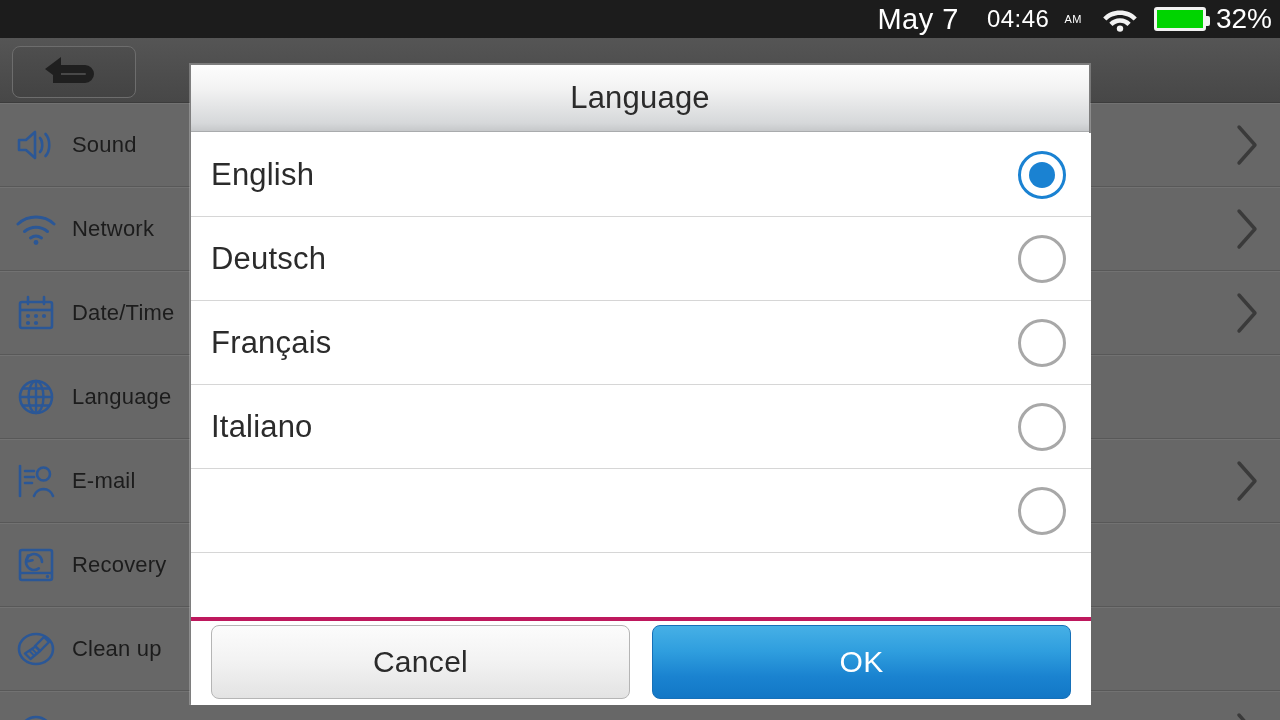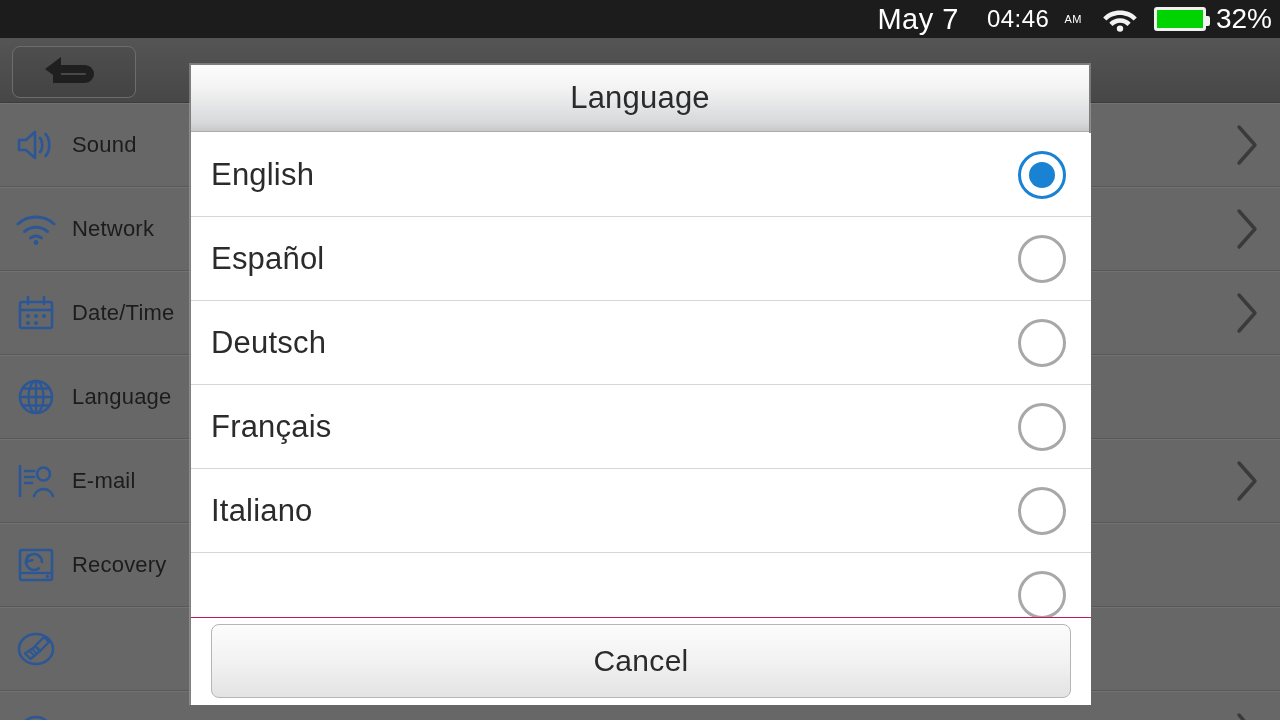--- a/index.html
+++ b/index.html
@@ -91,21 +91,21 @@
   .radio.on{ border-color:#1a82d2; }
   .radio.on::after{
     content:""; position:absolute; left:50%; top:50%;
     transform:translate(-50%,-50%);
     width:26px; height:26px; border-radius:50%; background:#1a82d2;
   }
 
   
   .dlg-buttons{
     position:absolute; left:0; bottom:0; width:900px; height:86px;
-    background:#fff; border-top:1px solid #be185d;
+    background:#fff; border-top:4px solid #be185d;
     display:flex; align-items:center; gap:22px; padding:0 20px;
   }
   .btn{
     height:74px; flex:1; border-radius:8px; display:flex;
     align-items:center; justify-content:center; font-size:30px;
     letter-spacing:.3px;
   }
   .btn-cancel{
     background:linear-gradient(#fcfcfc 0%, #f2f2f2 50%, #e3e3e3 100%);
     border:1px solid #b5b5b5; color:#2b2b2b;
@@ -233,20 +233,21 @@
 
     <div class="srow">
       <span class="srow-icon">
         <svg width="40" height="38" viewBox="0 0 40 38">
           <ellipse cx="20" cy="19" rx="17" ry="15" fill="none" stroke="#2b5796" stroke-width="2.6"></ellipse>
           <path d="M28 7l-9 9 5 5 9-9z" fill="none" stroke="#2b5796" stroke-width="2.4" stroke-linejoin="round"></path>
           <path d="M19.5 16.5L9 23.5l5.5 5.5 9.5-8z" fill="none" stroke="#2b5796" stroke-width="2.4" stroke-linejoin="round"></path>
           <path d="M13 20.5l4.5 4.5M16 18.8l4.5 4.5" stroke="#2b5796" stroke-width="1.8"></path>
         </svg>
       </span>
+      <span class="srow-label">Clean up</span>
     </div>
 
     <div class="srow">
       <span class="srow-icon">
         <svg width="38" height="38" viewBox="0 0 38 38">
           <circle cx="19" cy="19" r="16" fill="none" stroke="#2b5796" stroke-width="2.6"></circle>
           <circle cx="20.5" cy="11" r="2.3" fill="#2b5796"></circle>
           <path d="M16 17h4.5l-3.5 10H21" fill="none" stroke="#2b5796" stroke-width="2.4" stroke-linecap="round" stroke-linejoin="round"></path>
         </svg>
       </span>
@@ -264,24 +265,20 @@
       <span class="dlg-title">Language</span>
     </div>
 
     <div class="dlg-list">
 
       <div class="lrow">
         <span class="lrow-label">English</span>
         <span class="radio on"></span>
       </div>
 
-      <div class="lrow">
-        <span class="lrow-label">Español</span>
-        <span class="radio"></span>
-      </div>
 
       <div class="lrow">
         <span class="lrow-label">Deutsch</span>
         <span class="radio"></span>
       </div>
 
       <div class="lrow">
         <span class="lrow-label">Français</span>
         <span class="radio"></span>
       </div>
@@ -292,17 +289,18 @@
       </div>
 
       <div class="lrow">
         <span class="radio"></span>
       </div>
 
     </div>
 
     <div class="dlg-buttons">
       <div class="btn btn-cancel">Cancel</div>
+      <div class="btn btn-ok">OK</div>
     </div>
 
   </div>
 
 </div>
 
 </body></html>

